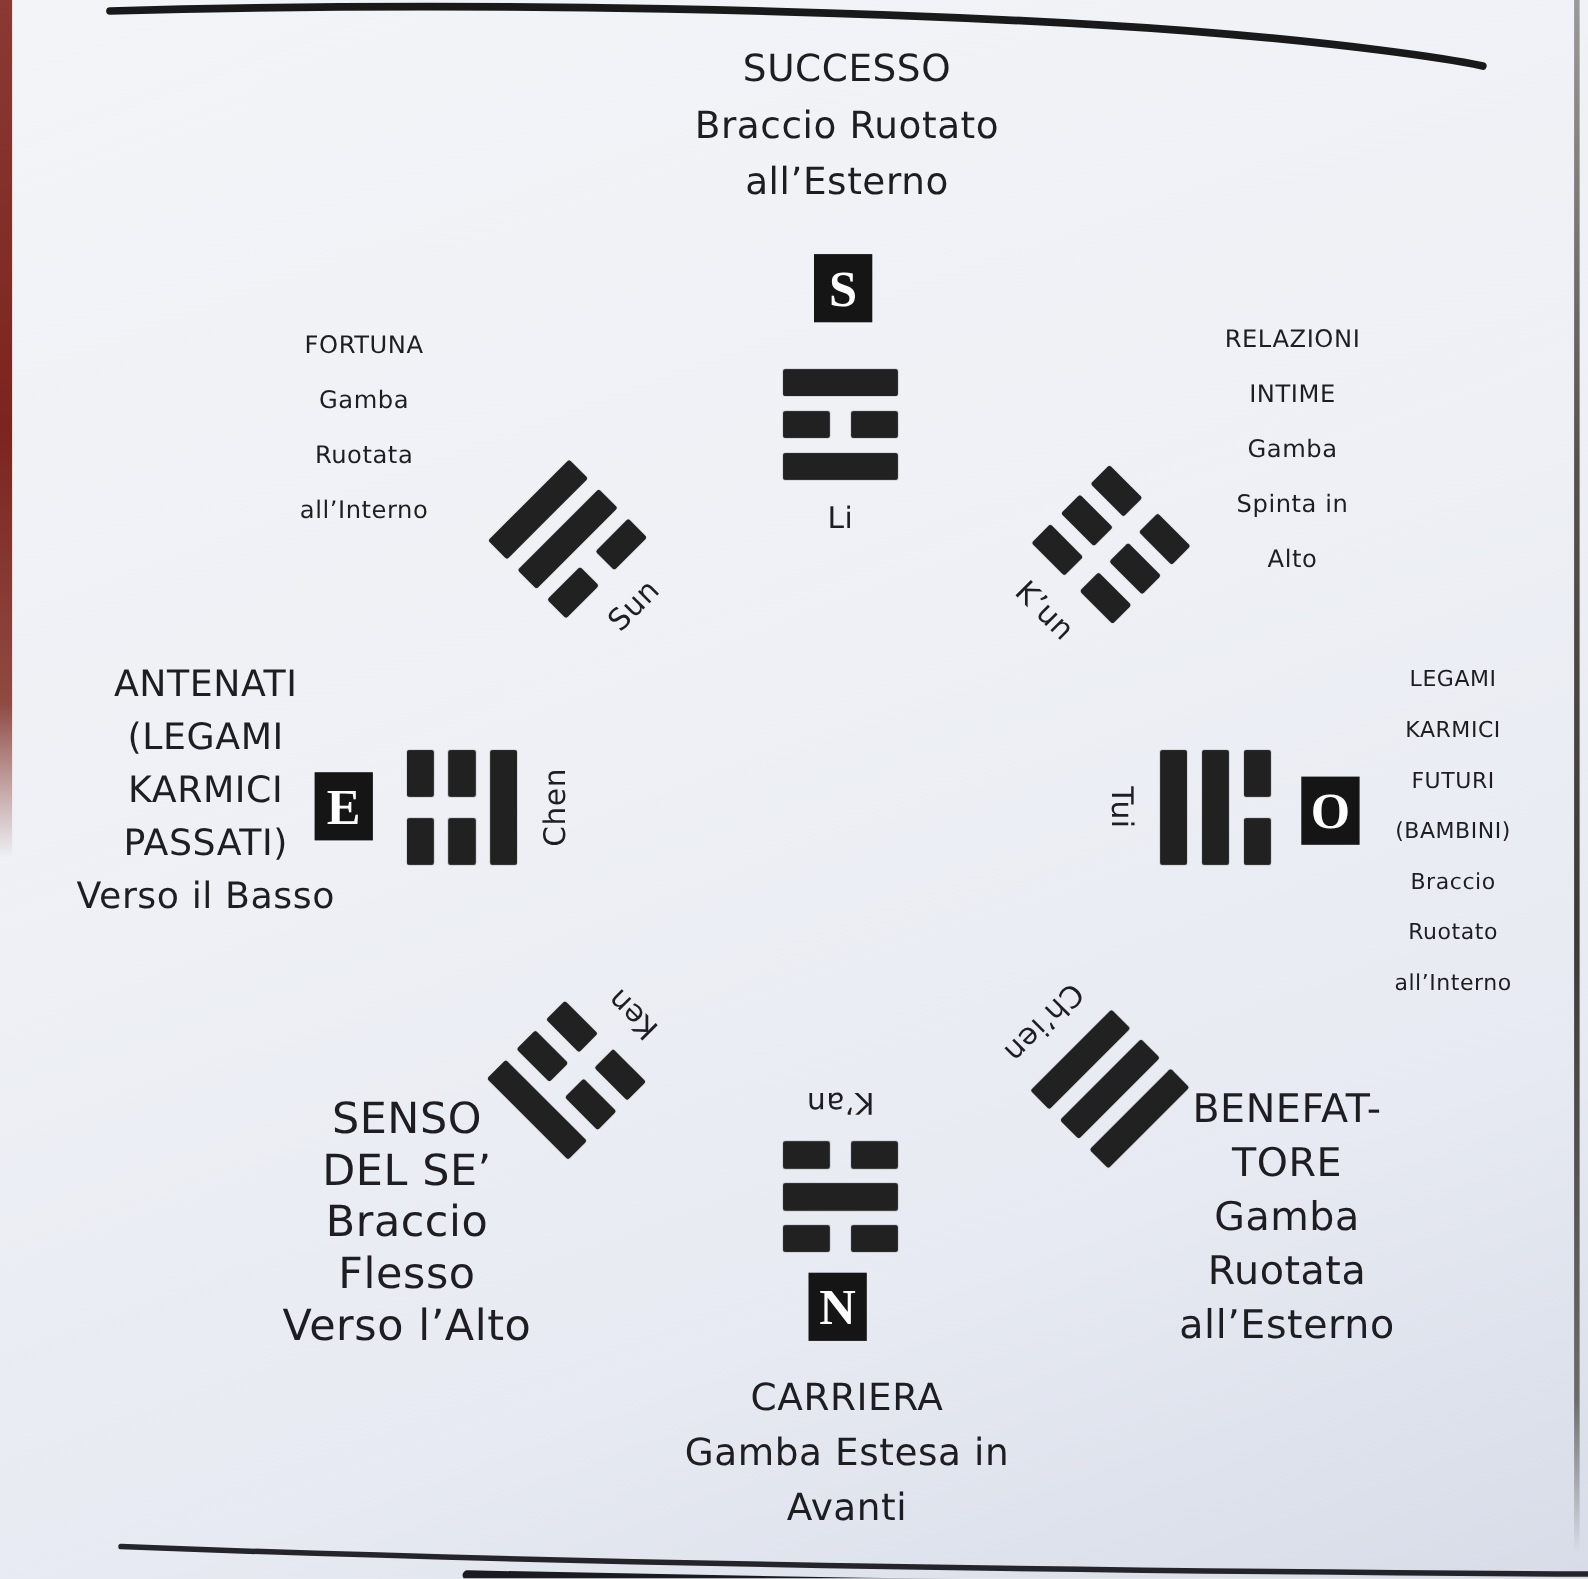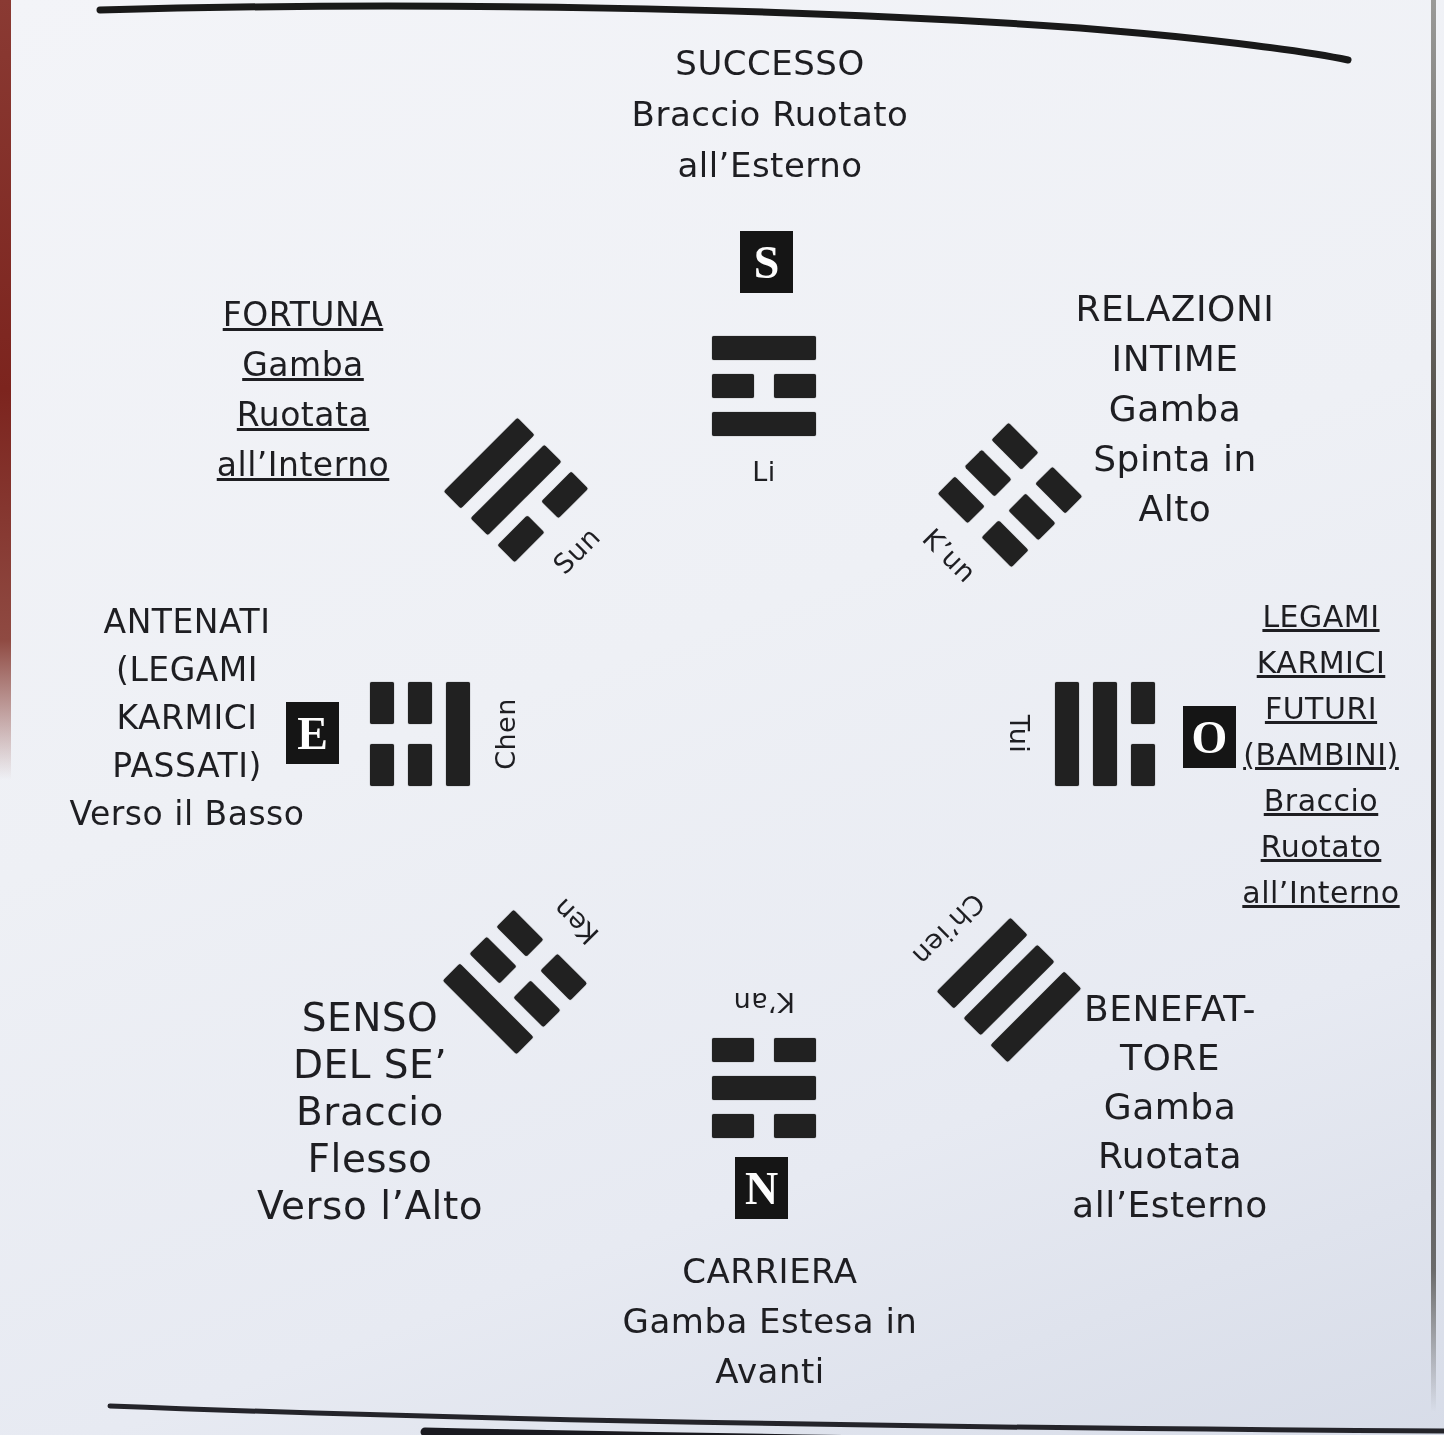--- a/index.html
+++ b/index.html
@@ -48,44 +48,44 @@
 
   <div class="red-strip"></div>
   <div class="right-edge"></div>
 
   <div class="tb" style="left:520px;top:38px;width:500px;font-size:34px;line-height:51px;">
       <div class="tline">SUCCESSO</div>
       <div class="tline">Braccio Ruotato</div>
       <div class="tline">all’Esterno</div>
     </div>
 
-  <div class="tb" style="left:153px;top:290px;width:300px;font-size:33px;line-height:50px;text-decoration:underline;">
+  <div class="tb" style="left:181px;top:290px;width:300px;font-size:22px;line-height:50px;">
       <div class="tline">FORTUNA</div>
       <div class="tline">Gamba</div>
       <div class="tline">Ruotata</div>
       <div class="tline">all’Interno</div>
     </div>
 
-  <div class="tb" style="left:1025px;top:284px;width:300px;font-size:36px;line-height:50px;">
+  <div class="tb" style="left:1025px;top:284px;width:300px;font-size:22px;line-height:50px;">
       <div class="tline">RELAZIONI</div>
       <div class="tline">INTIME</div>
       <div class="tline">Gamba</div>
       <div class="tline">Spinta in</div>
       <div class="tline">Alto</div>
     </div>
 
   <div class="tb" style="left:37px;top:598px;width:300px;font-size:33px;line-height:48px;">
       <div class="tline">ANTENATI</div>
       <div class="tline">(LEGAMI</div>
       <div class="tline">KARMICI</div>
       <div class="tline">PASSATI)</div>
       <div class="tline">Verso il Basso</div>
     </div>
 
-  <div class="tb" style="left:1201px;top:594px;width:240px;font-size:30px;line-height:46px;text-decoration:underline;">
+  <div class="tb" style="left:1201px;top:594px;width:240px;font-size:20px;line-height:46px;">
       <div class="tline">LEGAMI</div>
       <div class="tline">KARMICI</div>
       <div class="tline">FUTURI</div>
       <div class="tline">(BAMBINI)</div>
       <div class="tline">Braccio</div>
       <div class="tline">Ruotato</div>
       <div class="tline">all’Interno</div>
     </div>
 
   <div class="tb" style="left:220px;top:994px;width:300px;font-size:39px;line-height:47px;">

